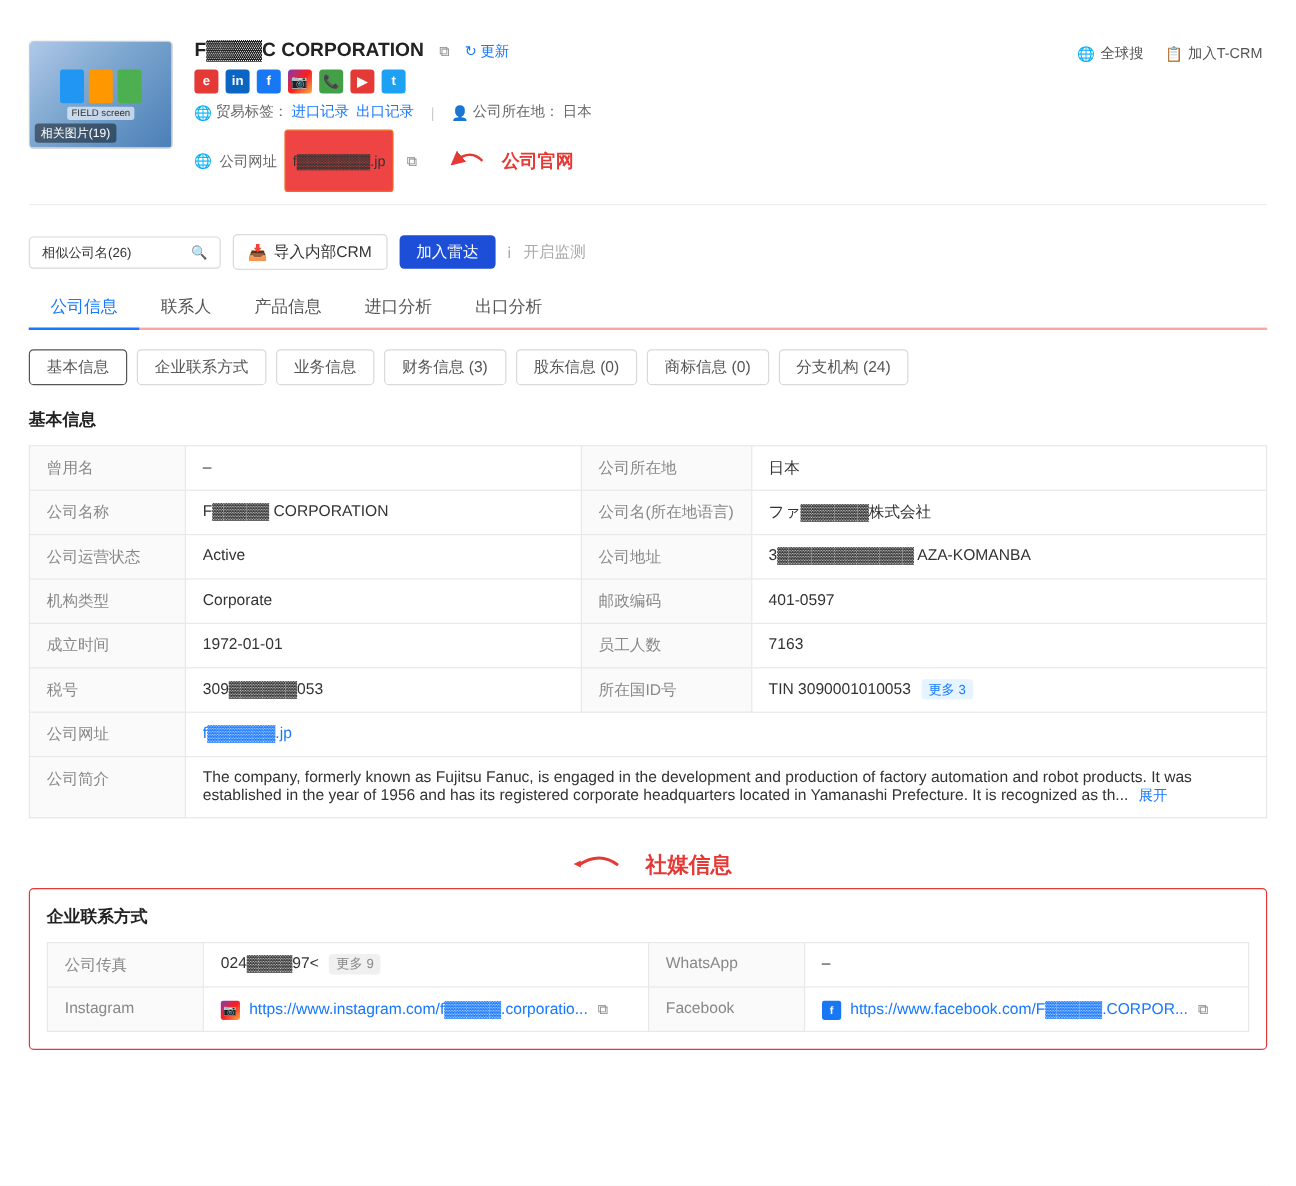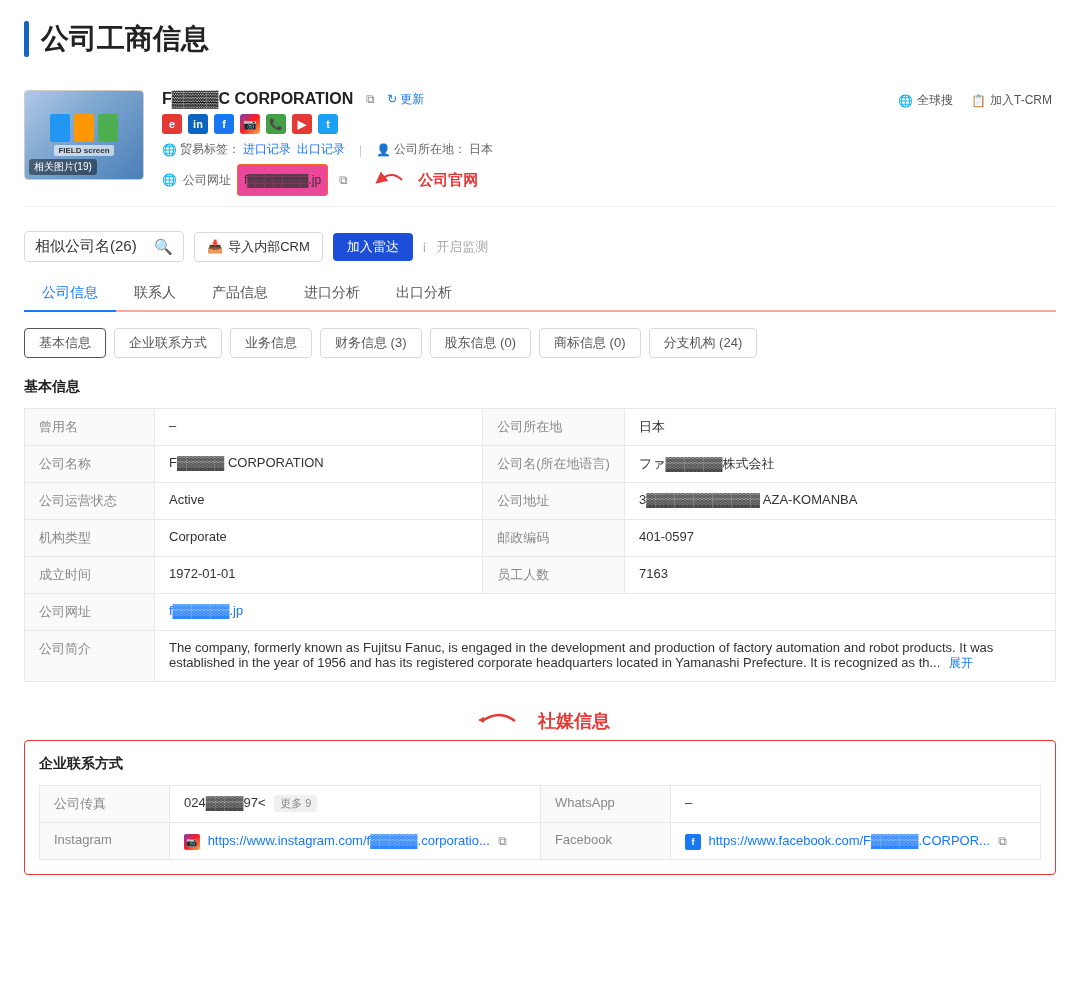--- a/index.html
+++ b/index.html
@@ -28,31 +28,31 @@
     .si-fb { background: #1877f2; }
     .si-ins { background: linear-gradient(135deg,#833ab4,#fd1d1d,#fcb045); }
     .si-phone { background: #43a047; }
     .si-yt { background: #e53935; }
     .si-tw { background: #1da1f2; }
     .tags-row { display: flex; align-items: center; gap: 10px; margin-bottom: 6px; color: #666; font-size: 12px; }
     .tag-item { display: flex; align-items: center; gap: 3px; }
     .tag-link { color: #1677ff; cursor: pointer; text-decoration: none; }
     .separator { color: #ccc; margin: 0 4px; }
     .website-row { display: flex; align-items: center; gap: 6px; font-size: 12px; color: #666; }
-    .website-box { border: 1px solid #f56a23; border-radius: 3px; padding: 8px 6px; color: #333; background: #ec4899; font-size: 12px; }
+    .website-box { border: 1px solid #f56a23; border-radius: 3px; padding: 18px 6px; color: #333; background: #ef4444; font-size: 12px; }
     .arrow-annotation { display: flex; align-items: center; gap: 6px; margin-left: 10px; }
     .arrow-text { color: #e53935; font-size: 15px; font-weight: bold; }
 
     
     .header-right { display: flex; align-items: flex-start; gap: 10px; margin-left: auto; }
     .header-btn { display: flex; align-items: center; gap: 4px; color: #555; font-size: 12px; cursor: pointer; border: none; background: none; padding: 2px 4px; }
 
     
     .action-row { display: flex; align-items: center; gap: 10px; padding: 10px 0 14px 0; }
-    .similar-input { border: 1px solid #d9d9d9; border-radius: 4px; padding: 5px 10px; font-size: 15px; color: #333; display: flex; align-items: center; gap: 6px; cursor: pointer; min-width: 160px; background: #fff; }
+    .similar-input { border: 1px solid #d9d9d9; border-radius: 4px; padding: 5px 10px; font-size: 11px; color: #333; display: flex; align-items: center; gap: 6px; cursor: pointer; min-width: 160px; background: #fff; }
     .action-btn { border: 1px solid #d9d9d9; border-radius: 4px; padding: 5px 12px; font-size: 13px; background: #fff; color: #333; cursor: pointer; display: flex; align-items: center; gap: 5px; }
     .action-btn-primary { border: none; border-radius: 4px; padding: 5px 14px; font-size: 13px; background: #1d4ed8; color: #fff; cursor: pointer; }
     .action-btn-monitor { display: flex; align-items: center; gap: 4px; color: #aaa; font-size: 13px; cursor: pointer; }
 
     
     .main-tabs { display: flex; gap: 0; border-bottom: 2px solid #fca5a5; margin-bottom: 16px; }
     .main-tab { padding: 8px 18px; font-size: 14px; color: #555; cursor: pointer; border-bottom: 2px solid transparent; margin-bottom: -2px; }
     .main-tab.active { color: #1677ff; border-bottom: 2px solid #1677ff; font-weight: 500; }
 
     
@@ -85,29 +85,25 @@
     .inline-icon { width: 16px; height: 16px; border-radius: 2px; display: inline-flex; align-items: center; justify-content: center; font-size: 9px; font-weight: bold; color: #fff; margin-right: 4px; vertical-align: middle; }
     .ii-in { background: #0a66c2; }
     .ii-ins { background: linear-gradient(135deg,#833ab4,#fd1d1d,#fcb045); }
     .ii-fb { background: #1877f2; }
   </style>
 </head>
 <body>
 
 <div class="page">
 
-  <div class="page-title-bar">
-    <div class="title-accent"></div>
-    <h1 class="page-title">公司工商信息</h1>
-  </div>
 
   <div class="company-header">
     <div class="company-logo">
       <div class="company-logo-inner">
-        <div style="display:flex;flex-direction:column;align-items:center;gap:3px;font-weight:bold;">
+        <div style="display:flex;flex-direction:column;align-items:center;gap:3px;">
           <div style="display:flex;gap:4px;">
             <div style="width:20px;height:28px;background:#2196f3;border-radius:2px;"></div>
             <div style="width:20px;height:28px;background:#ff9800;border-radius:2px;"></div>
             <div style="width:20px;height:28px;background:#4caf50;border-radius:2px;"></div>
           </div>
           <div style="background:rgba(255,255,255,0.6);font-size:8px;padding:1px 4px;border-radius:2px;color:#333;">FIELD screen</div>
         </div>
       </div>
       <div class="logo-photo-count">相关图片(19)</div>
     </div>
@@ -236,20 +232,26 @@
         <td class="label-cell">机构类型</td>
         <td class="value-cell">Corporate</td>
         <td class="label-cell">邮政编码</td>
         <td class="value-cell">401-0597</td>
       </tr>
       <tr>
         <td class="label-cell">成立时间</td>
         <td class="value-cell">1972-01-01</td>
         <td class="label-cell">员工人数</td>
         <td class="value-cell">7163</td>
+      </tr>
+      <tr>
+        <td class="label-cell">税号</td>
+        <td class="value-cell">309▓▓▓▓▓▓053</td>
+        <td class="label-cell">所在国ID号</td>
+        <td class="value-cell">TIN 3090001010053 <span class="more-badge-blue">更多 3</span></td>
       </tr>
       <tr>
         <td class="label-cell">公司网址</td>
         <td class="value-cell" colspan="3">
           <a class="value-link">f▓▓▓▓▓▓.jp</a>
         </td>
       </tr>
       <tr>
         <td class="label-cell">公司简介</td>
         <td class="value-cell" colspan="3">

